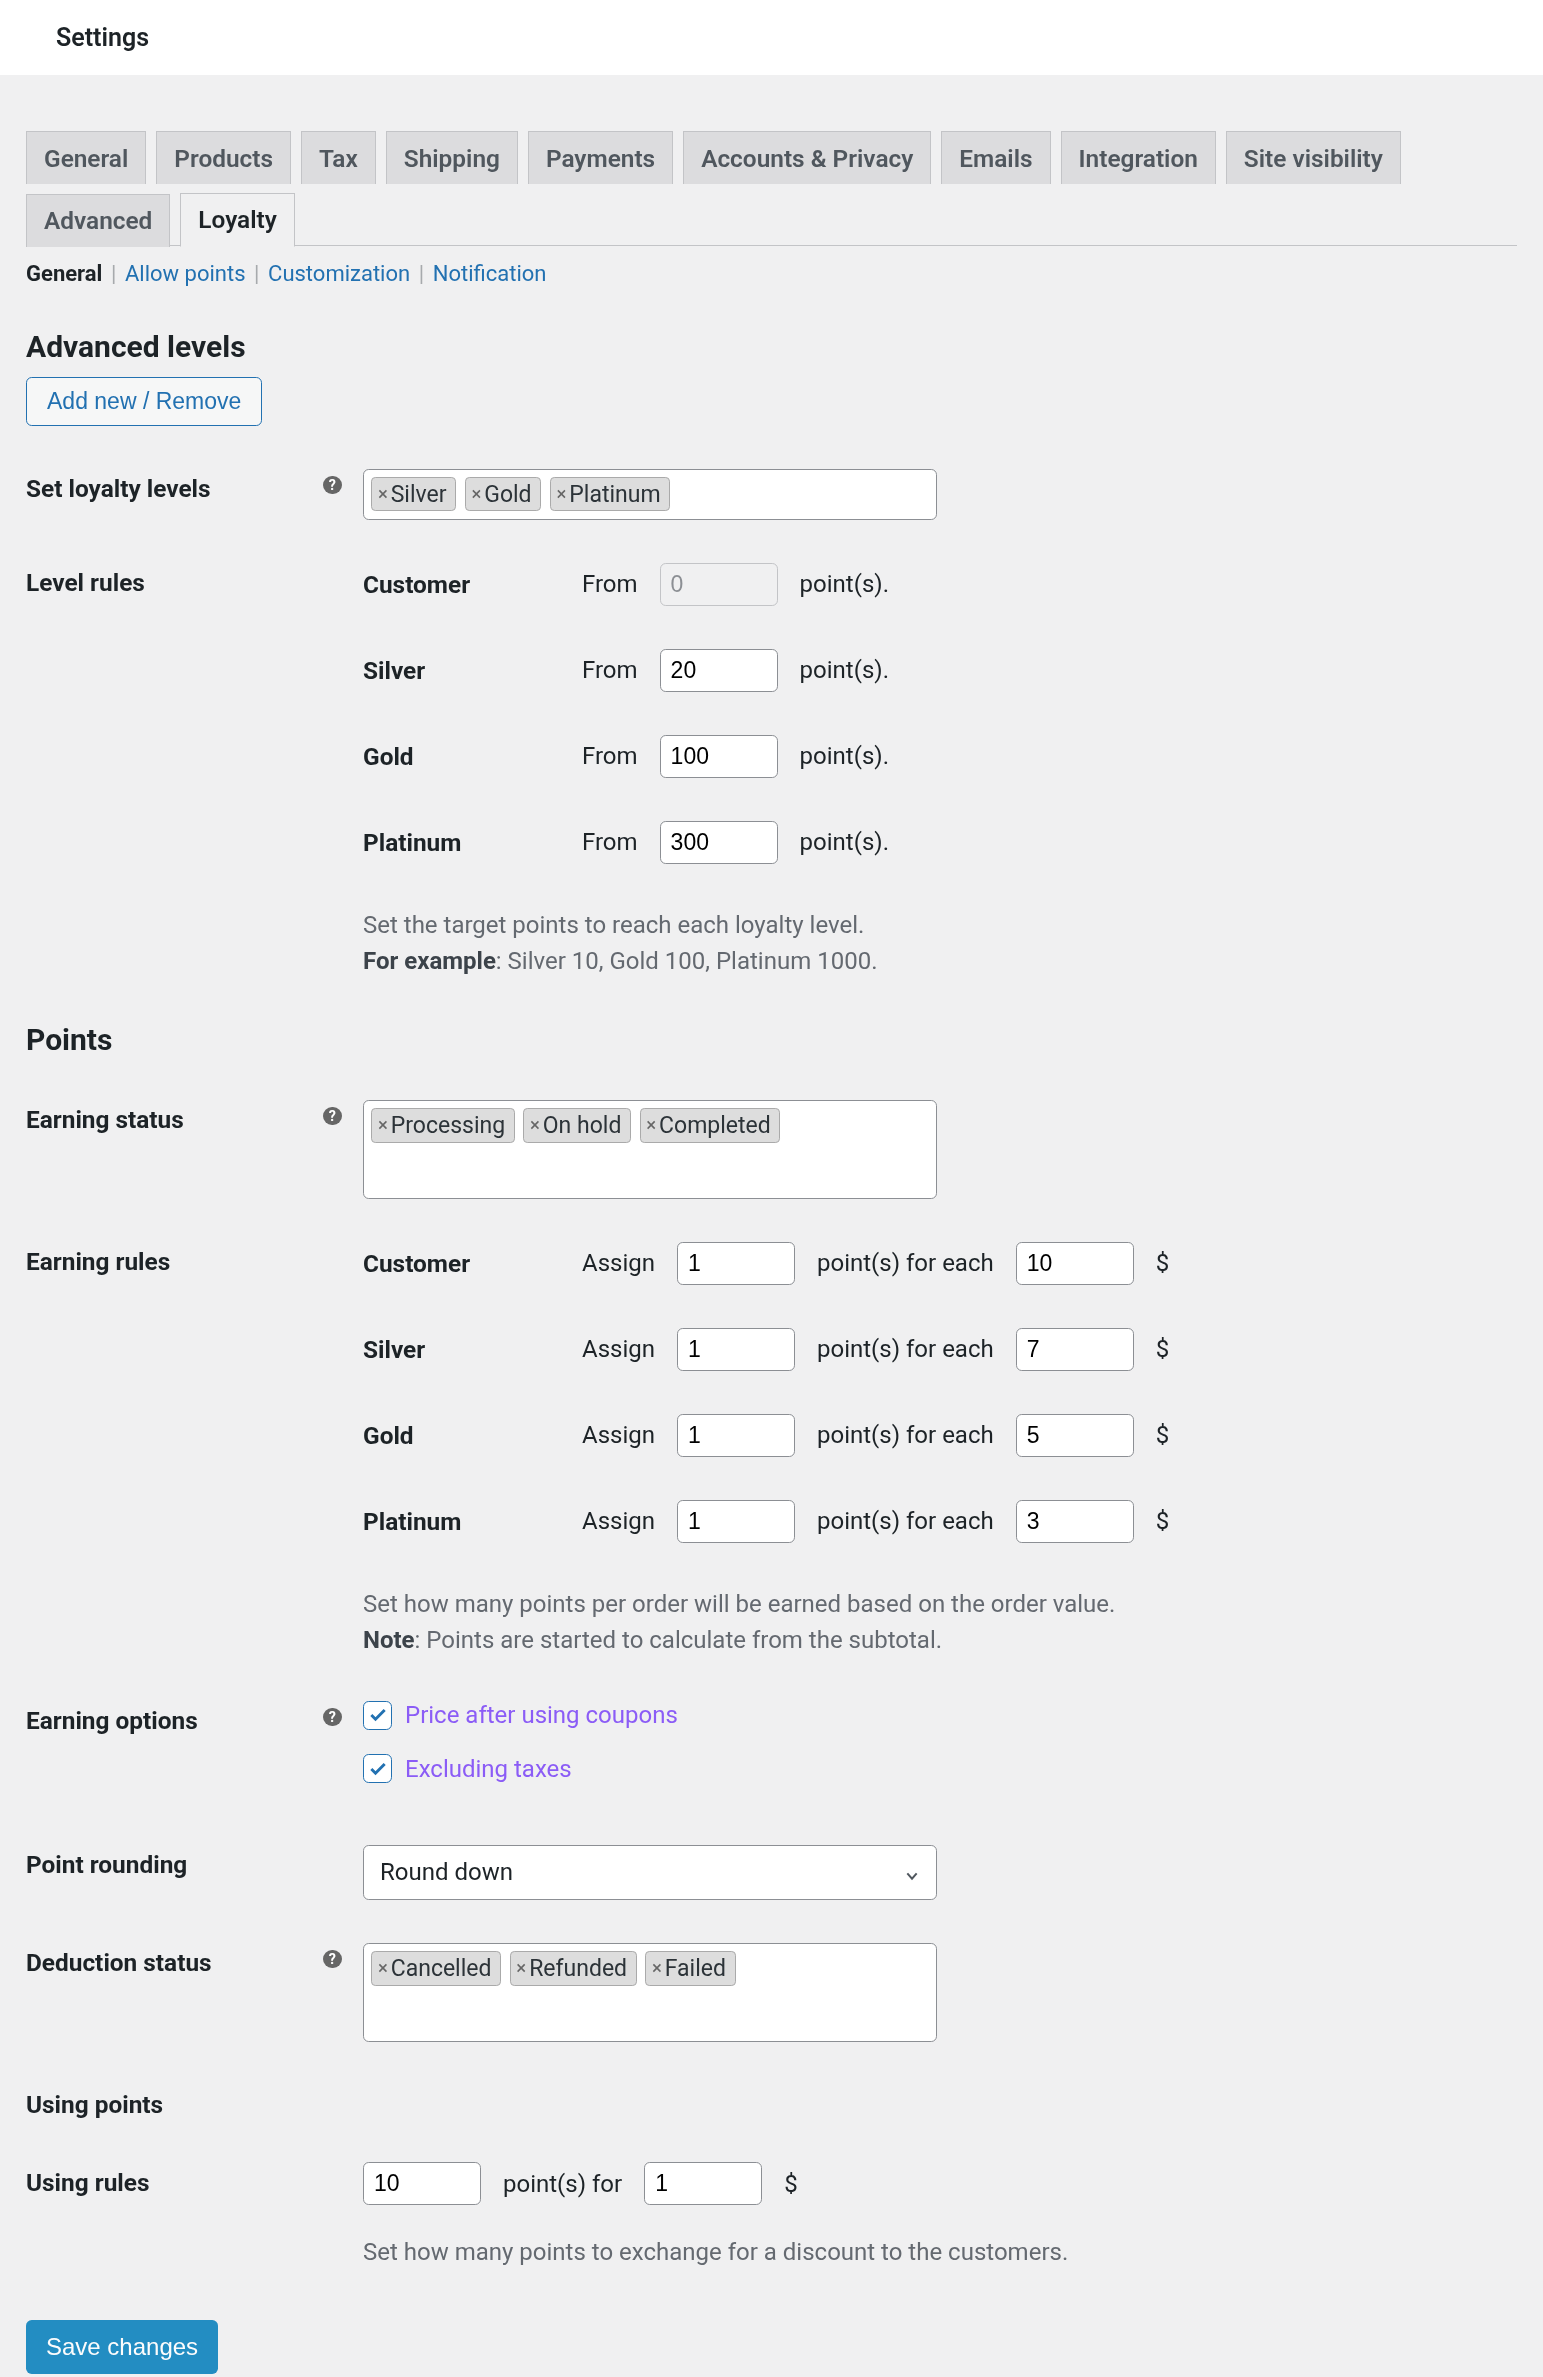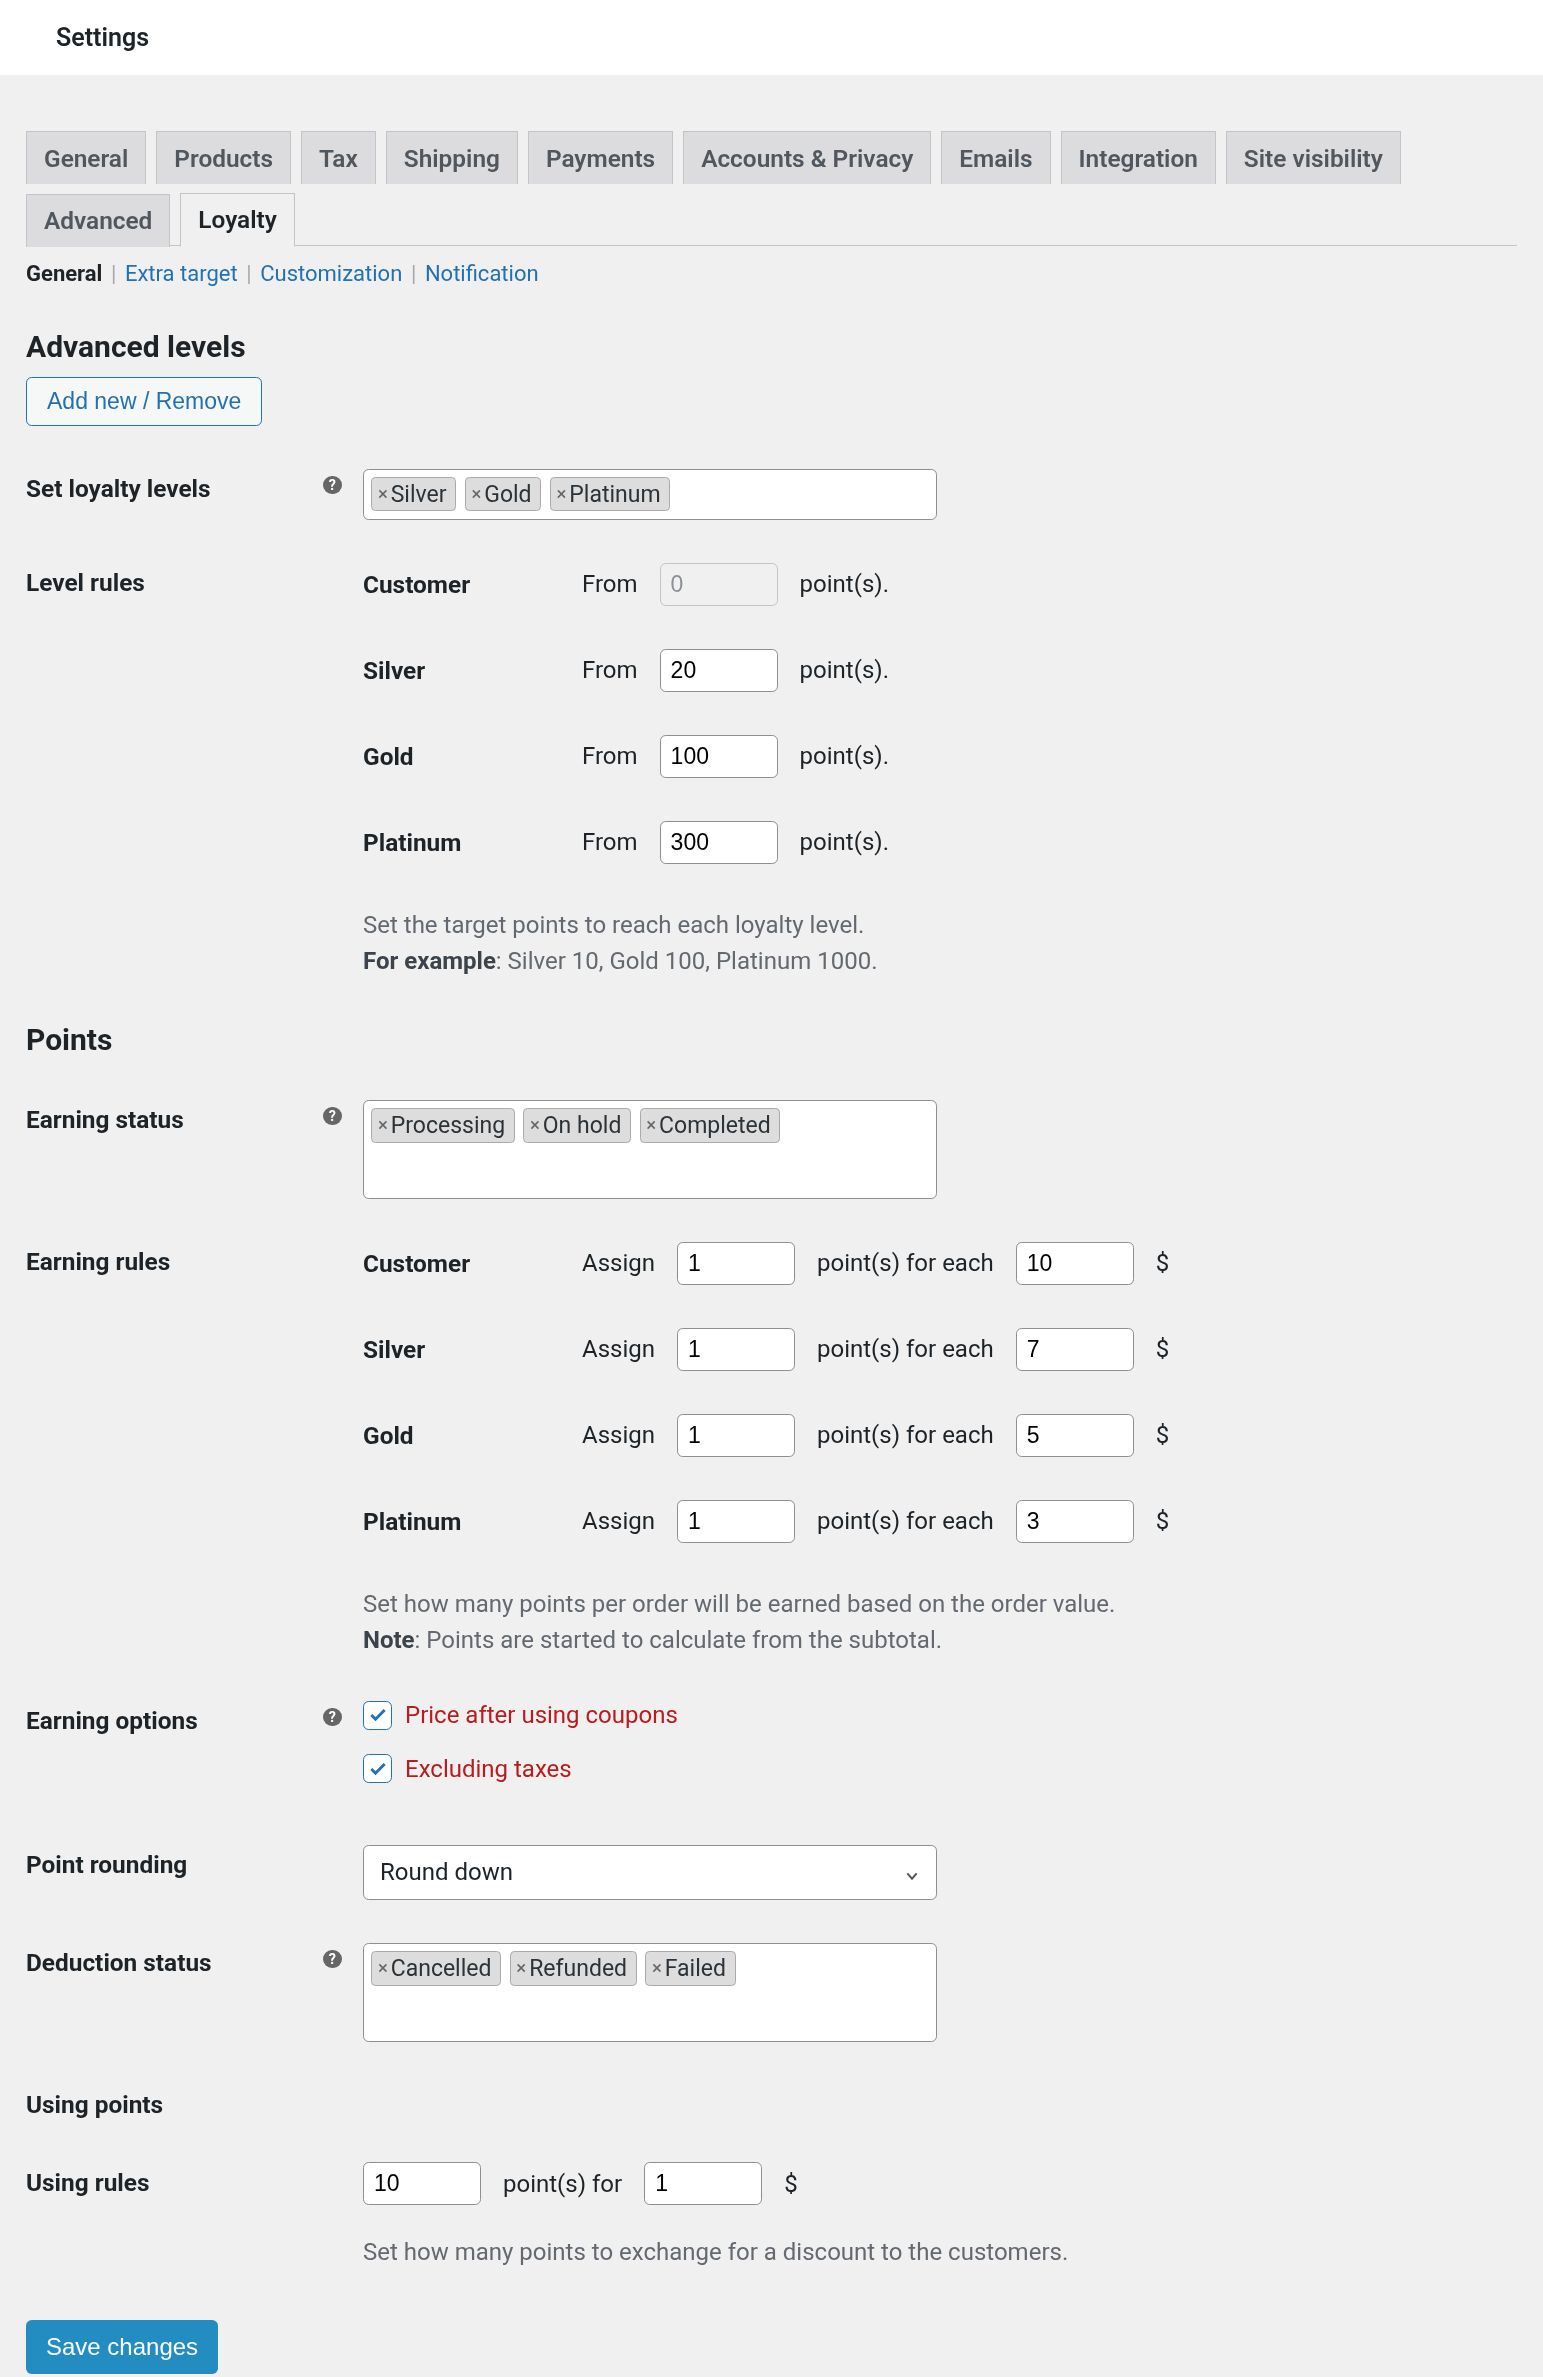--- a/index.html
+++ b/index.html
@@ -178,21 +178,21 @@
     height: 29px;
     border: 1.4px solid #2271b1;
     border-radius: 5.7px;
     background: #fff;
     display: flex;
     align-items: center;
     justify-content: center;
     cursor: pointer;
   }
   .cb svg { width: 20px; height: 20px; }
-  .cb-label { font-size: 24px; color: #b91c1c; }
+  .cb-label { font-size: 24px; color: #8b5cf6; }
   
   .select-wrap {
     position: relative;
     max-width: 574px;
   }
   .select {
     width: 100%;
     border: 1.4px solid #8c8f94;
     border-radius: 5.7px;
     height: 55px;
@@ -244,21 +244,21 @@
     <div class="tab">Integration</div>
     <div class="tab">Site visibility</div>
     <div class="tab">Advanced</div>
     <div class="tab active">Loyalty</div>
   </div>
 
   
   <div class="subnav">
     <span class="current">General</span>
     <span class="sep">|</span>
-    <a>Extra target</a>
+    <a>Allow points</a>
     <span class="sep">|</span>
     <a>Customization</a>
     <span class="sep">|</span>
     <a>Notification</a>
   </div>
 
   
   <h2 class="section">Advanced levels</h2>
   <button class="btn-outline">Add new / Remove</button>
 

